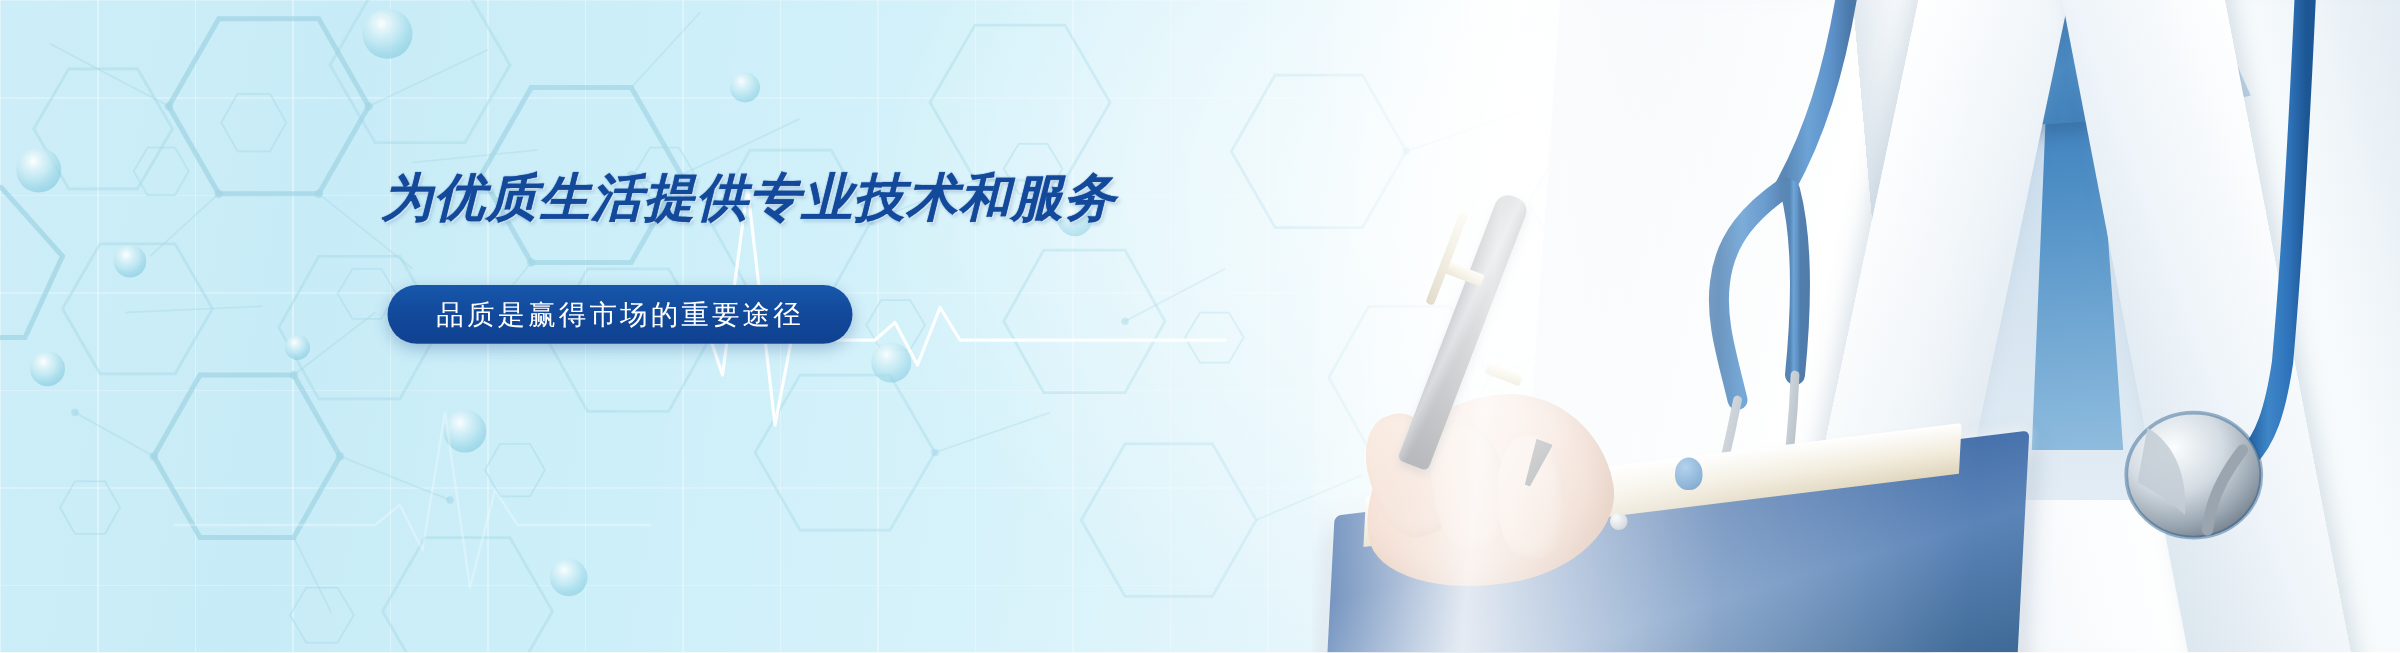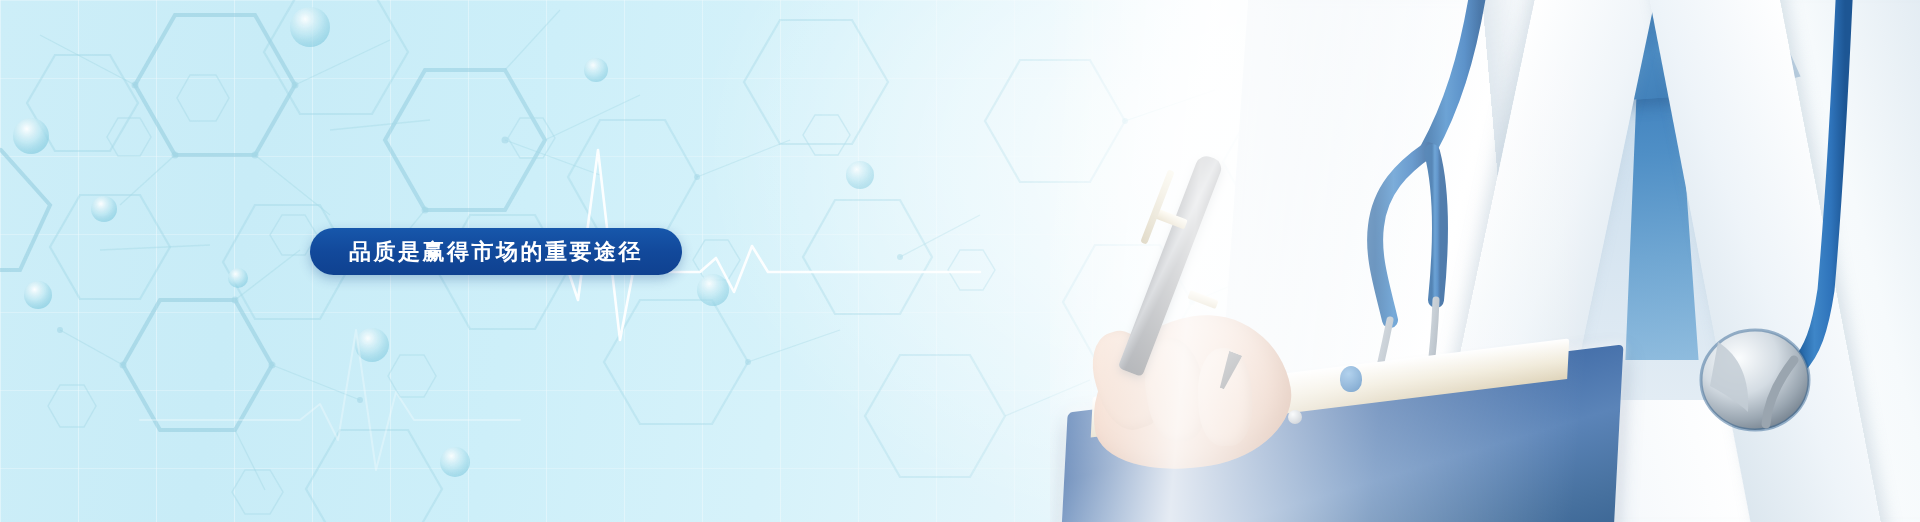--- a/index.html
+++ b/index.html
@@ -231,21 +231,21 @@
 
   .pill{
     position:absolute;left:310px;top:228px;
     width:372px;height:47px;
     background:linear-gradient(180deg,#1757ab 0%,#12499b 50%,#0f4190 100%);
     border-radius:24px;
     display:flex;align-items:center;justify-content:center;
     box-shadow:0 4px 12px rgba(20,70,140,0.30);
   }
   .pill-text{
-    color:#ffffff;font-size:22px;font-weight:bold;
+    color:#ffffff;font-size:22px;font-weight:normal;
     letter-spacing:2.5px;
     font-family:"Liberation Sans",sans-serif;
   }
 
   
   .ecg{position:absolute;left:0;top:0;width:1920px;height:522px;z-index:35;pointer-events:none;}
 </style>
 </head>
 <body>
 
@@ -440,20 +440,21 @@
 
   <svg class="ecg" viewBox="0 0 1920 522" preserveAspectRatio="none">
     <path d="M 420 270 L 540 270 L 562 252 L 578 300 L 598 150 L 620 340 L 640 236
              L 658 272 L 700 272 L 716 258 L 734 292 L 752 246 L 768 272 L 980 272" stroke="#ffffff" stroke-opacity="0.92" stroke-width="2.6" fill="none" stroke-linejoin="round" stroke-linecap="round"></path>
     <path d="M 140 420 L 300 420 L 320 404 L 338 440 L 356 330 L 376 470 L 396 392
              L 414 420 L 520 420" stroke="#ffffff" stroke-opacity="0.30" stroke-width="2" fill="none" stroke-linejoin="round" stroke-linecap="round"></path>
   </svg>
 
   <div class="content">
 
+    <div class="headline">为优质生活提供专业技术和服务</div>
 
 
     <div class="pill">
       <span class="pill-text">品质是赢得市场的重要途径</span>
     </div>
 
   </div>
 </div>
 
 </body></html>

